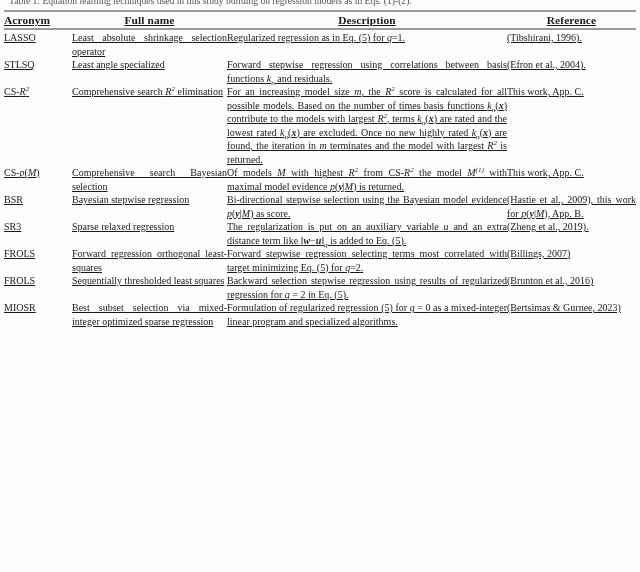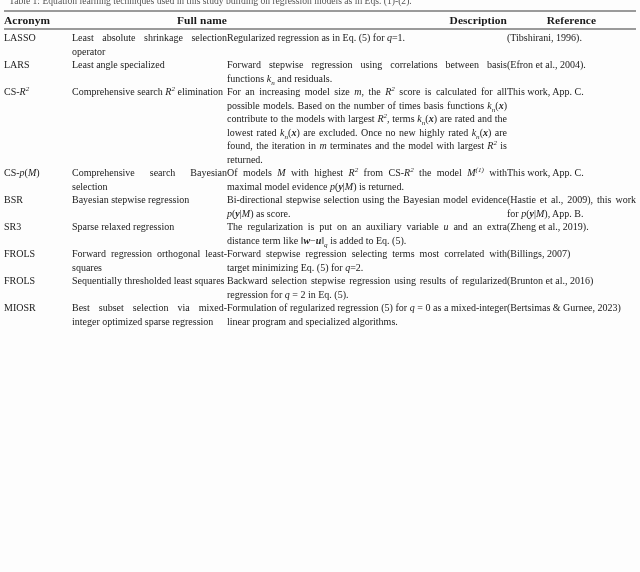--- a/index.html
+++ b/index.html
@@ -39,20 +39,21 @@
     position: absolute;
     left: 0;
     top: 10px;
     width: 640px;
   }
   table.tbl {
     border-collapse: collapse;
     width: 632px;
     margin-left: 4px;
     table-layout: fixed;
+    text-decoration: underline;
   }
   table.tbl td, table.tbl th {
     vertical-align: top;
     padding: 0;
     border: 0;
   }
 
   
   col.c-acr  { width: 68px; }
   col.c-full { width: 155px; }
@@ -62,22 +63,22 @@
   
   thead th {
     font-weight: bold;
     font-size: 11.4px;
     line-height: 15px;
     text-align: center;
     padding: 2px 0 4px 0;
     letter-spacing: .1px;
   }
   th.h-acr  { text-align: left;  padding-left: 11px; }
-  th.h-full { text-align: right;  padding-left: 18px; }
-  th.h-desc { text-align: right; margin-top: 20px; }
+  th.h-full { text-align: center;  padding-left: 18px; }
+  th.h-desc { text-align: center; margin-top: 20px; }
   th.h-ref  { text-align: center;  padding-left: 21px; }
 
   tr.rule-row td {
     padding: 0;
     height: 3px;
   }
   .rule {
     height: 1.5px;
     background: #9a9a9a;
     width: 632px;
@@ -142,21 +143,21 @@
   <tbody>
 
     <tr>
       <td class="acr">LASSO</td>
       <td class="full">Least absolute shrink­age selection operator</td>
       <td class="desc">Regularized regression as in <span class="nb">Eq. (5)</span> for <span class="nb"><i class="m">q</i>=1.</span></td>
       <td class="ref">(Tibshirani, 1996).</td>
     </tr>
 
     <tr>
-      <td class="acr">LARS</td>
+      <td class="acr">STLSQ</td>
       <td class="full">Least angle specialized</td>
       <td class="desc">Forward stepwise regression using correlations between basis functions <i class="m">k</i><sub class="s">n</sub> and residuals.</td>
       <td class="ref">(Efron et al., 2004).</td>
     </tr>
 
     <tr>
       <td class="acr"><span class="nb">CS-<i class="m">R</i><sup class="e">2</sup></span></td>
       <td class="full">Comprehensive search <i class="m">R</i><sup class="e">2</sup> elimination</td>
       <td class="desc">For an increasing model size <i class="m">m</i>, the <i class="m">R</i><sup class="e">2</sup> score is calculated for all possible models. Based on the number of times basis functions <span class="nb"><i class="m">k</i><sub class="s">n</sub>(<span class="bm">x</span>)</span> contribute to the models with largest <i class="m">R</i><sup class="e">2</sup>, terms <span class="nb"><i class="m">k</i><sub class="s">n</sub>(<span class="bm">x</span>)</span> are rated and the lowest rated <span class="nb"><i class="m">k</i><sub class="s">n</sub>(<span class="bm">x</span>)</span> are excluded. Once no new highly rated <span class="nb"><i class="m">k</i><sub class="s">n</sub>(<span class="bm">x</span>)</span> are found, the iteration in <i class="m">m</i> terminates and the model with largest <i class="m">R</i><sup class="e">2</sup> is returned.</td>
       <td class="ref">This work, App. C.</td>

